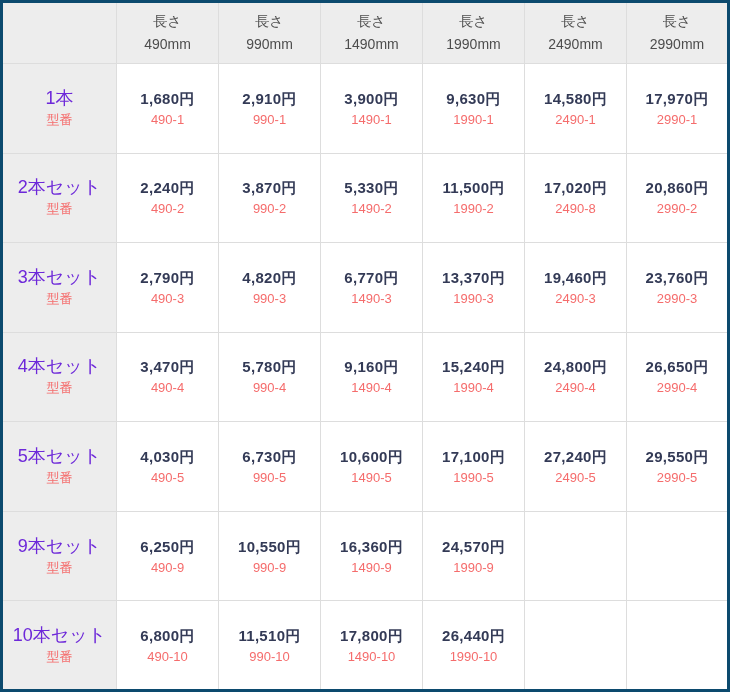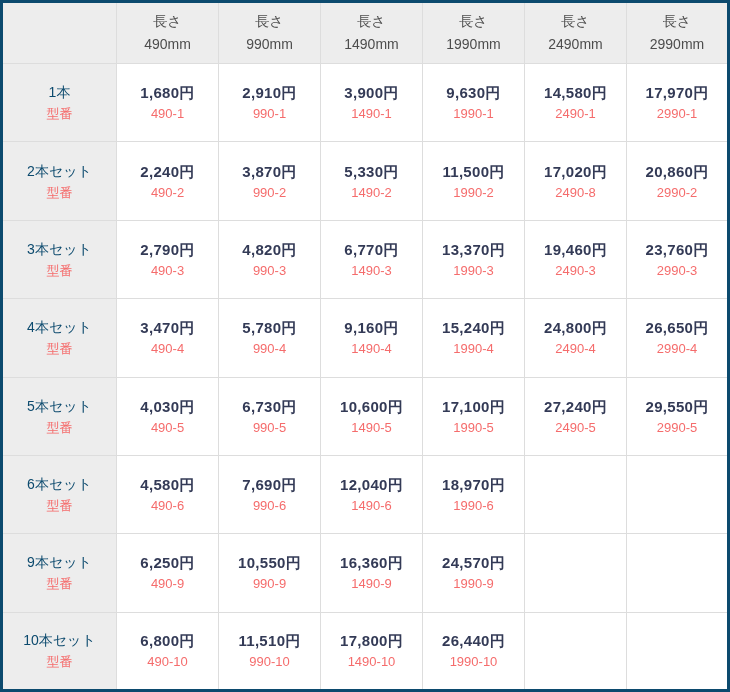--- a/index.html
+++ b/index.html
@@ -18,21 +18,21 @@
     padding: 0; overflow: hidden;
   }
   .price-table thead tr { height: 62px; }
   .price-table tbody tr { height: 63px; }
   .price-table thead th, .price-table tbody th.rowhead {
     background: #ededed; font-weight: normal;
   }
   .len-title, .len-size {
     color: #4d4d4d; font-size: 14px; line-height: 23px;
   }
-  .qty { color: #0c4a6e; font-size: 14px; line-height: 23px; }
+  .qty { color: #6d28d9; font-size: 18px; line-height: 23px; }
   .model-label { color: #f56c6c; font-size: 13px; line-height: 20px; }
   td.cell { background: #ffffff; border-radius: 21px; }
   .price {
     color: #333a56; font-weight: bold; font-size: 15px; line-height: 23px;
     letter-spacing: 0.3px;
   }
   .code { color: #f56c6c; font-size: 13px; line-height: 20px; }
 </style>
 </head>
 <body>
@@ -222,44 +222,20 @@
           <div class="price">27,240円</div>
           <div class="code">2490-5</div>
         </td>
       <td class="cell">
           <div class="price">29,550円</div>
           <div class="code">2990-5</div>
         </td>
     </tr>
     <tr>
       <th class="rowhead">
-          <div class="qty">6本セット</div>
-          <div class="model-label">型番</div>
-        </th>
-      <td class="cell">
-          <div class="price">4,580円</div>
-          <div class="code">490-6</div>
-        </td>
-      <td class="cell">
-          <div class="price">7,690円</div>
-          <div class="code">990-6</div>
-        </td>
-      <td class="cell">
-          <div class="price">12,040円</div>
-          <div class="code">1490-6</div>
-        </td>
-      <td class="cell">
-          <div class="price">18,970円</div>
-          <div class="code">1990-6</div>
-        </td>
-      <td class="cell"></td>
-      <td class="cell"></td>
-    </tr>
-    <tr>
-      <th class="rowhead">
           <div class="qty">9本セット</div>
           <div class="model-label">型番</div>
         </th>
       <td class="cell">
           <div class="price">6,250円</div>
           <div class="code">490-9</div>
         </td>
       <td class="cell">
           <div class="price">10,550円</div>
           <div class="code">990-9</div>

